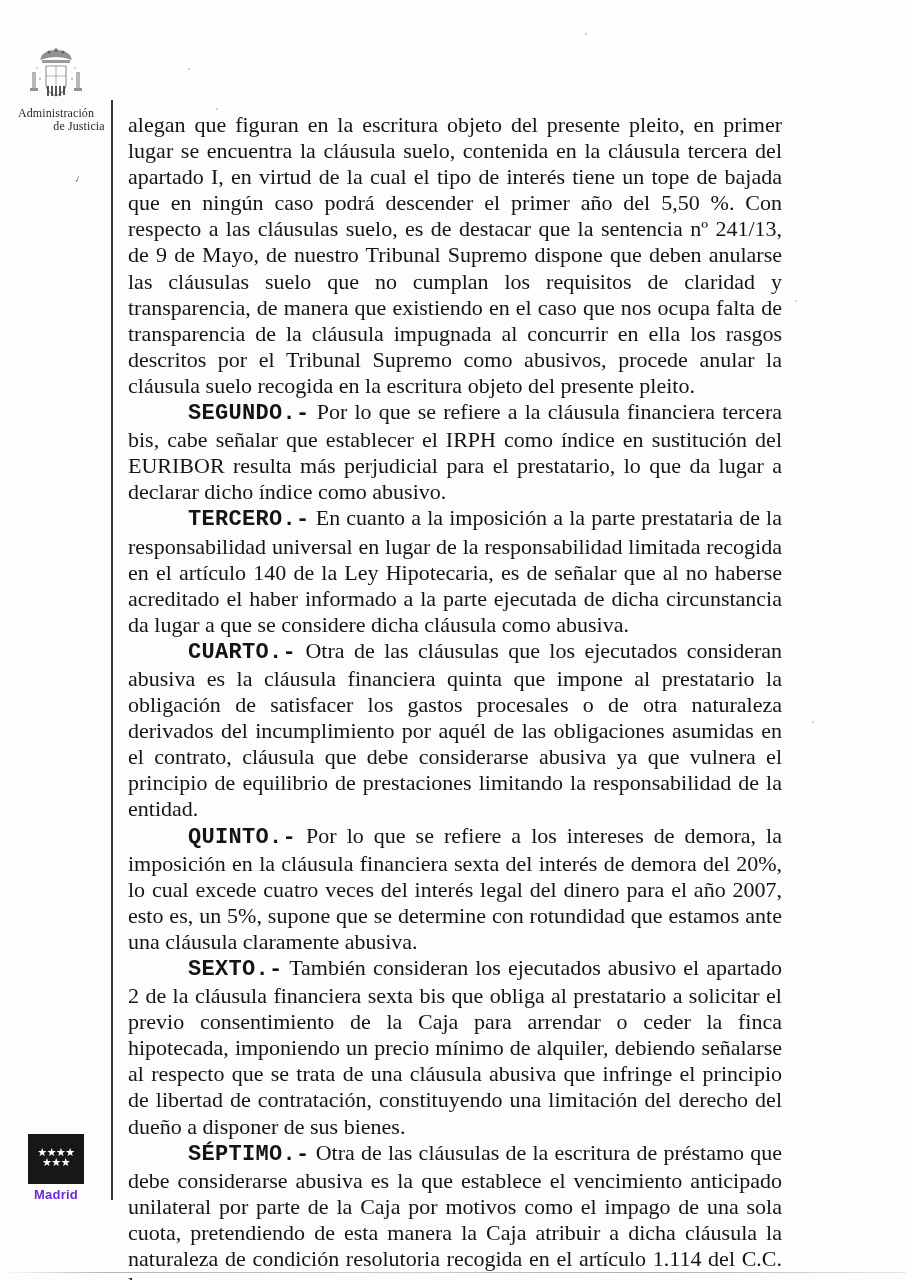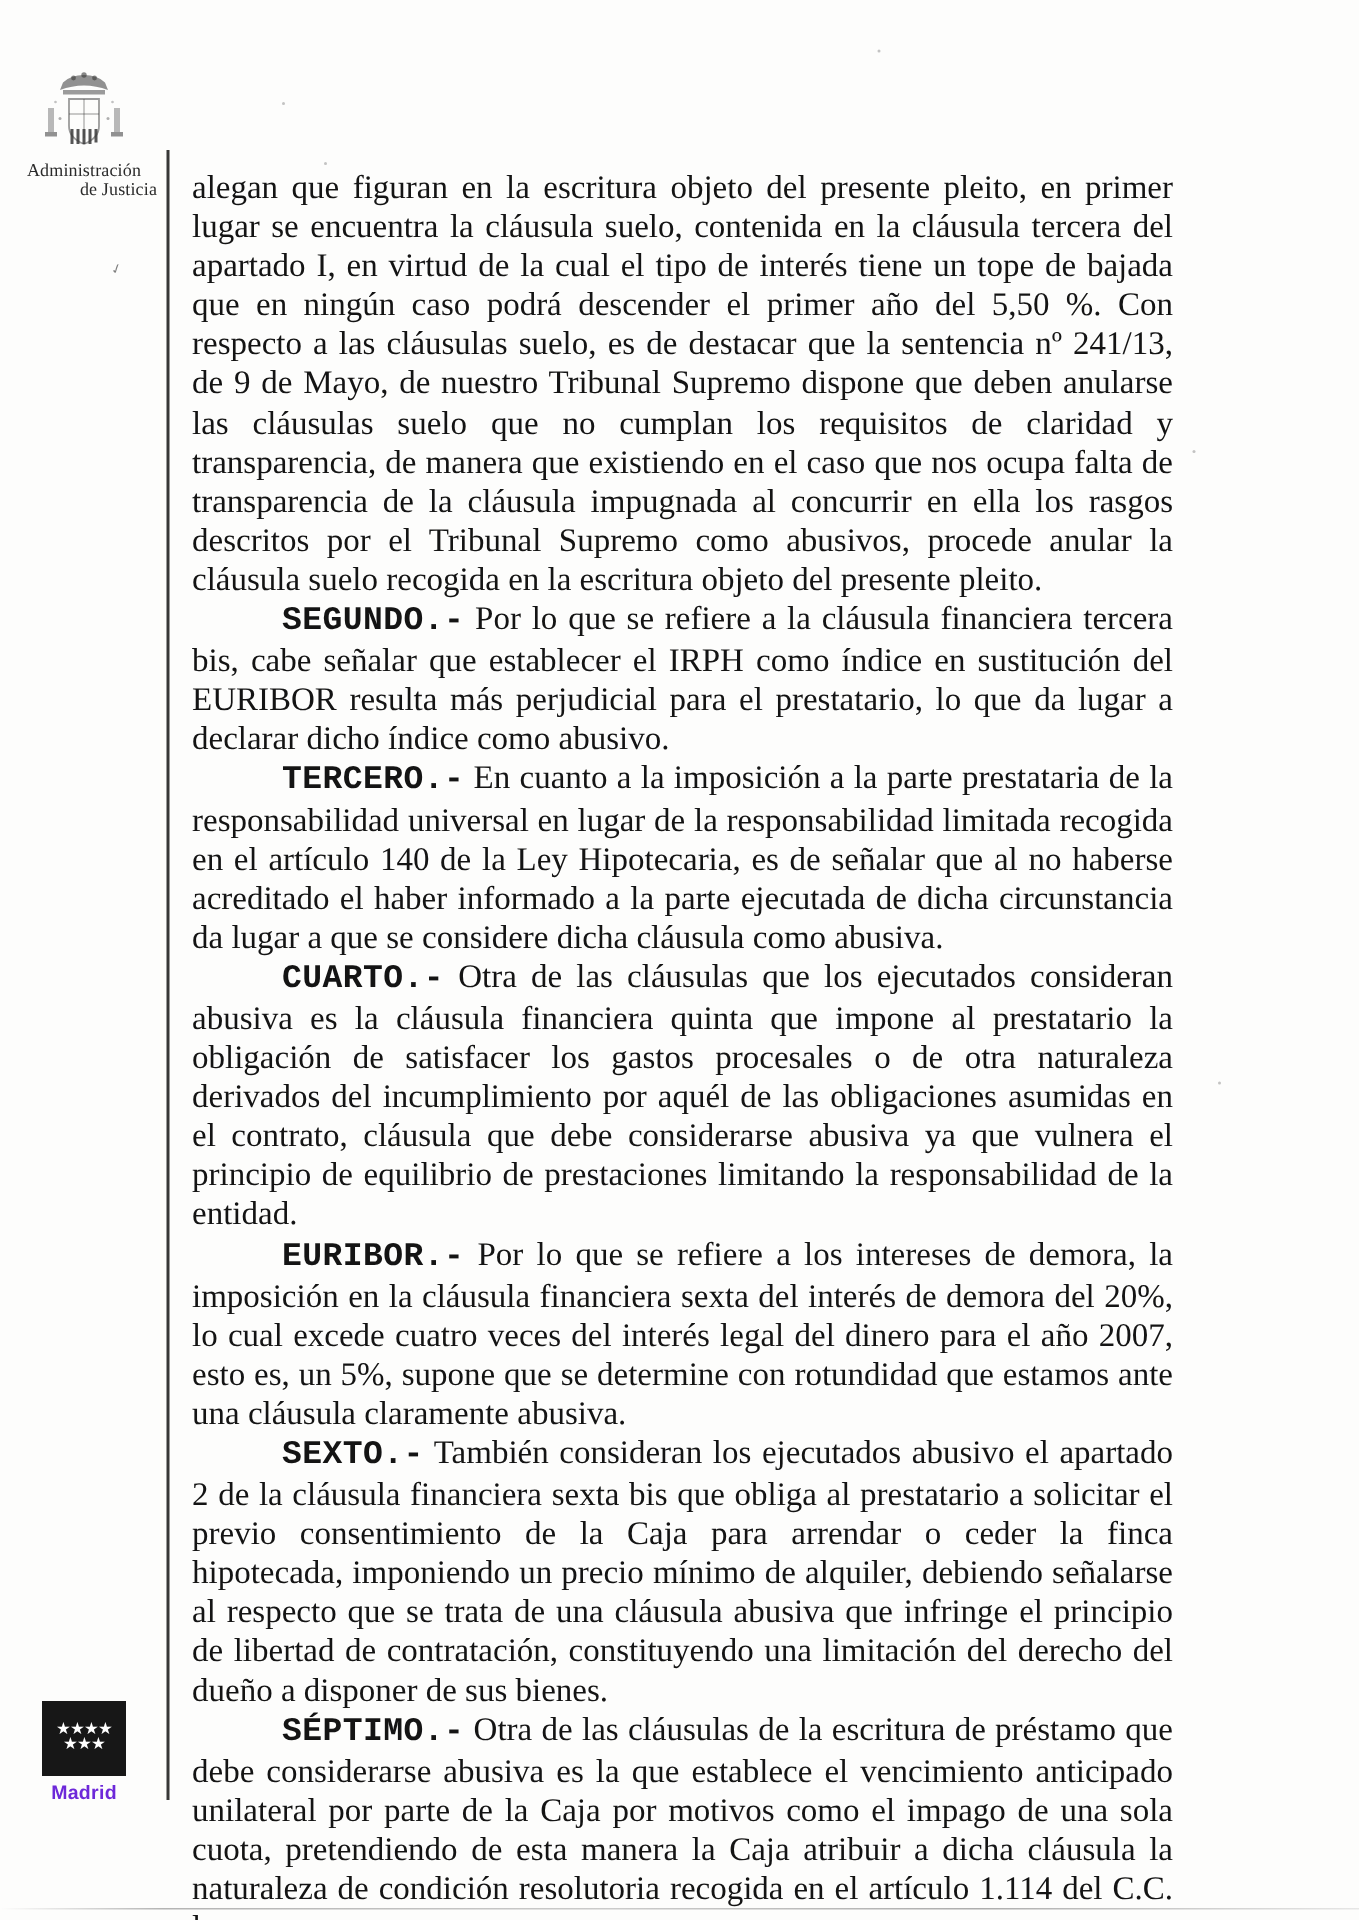--- a/index.html
+++ b/index.html
@@ -222,21 +222,21 @@
 
   </div>
 
   <div class="margin-rule"></div>
 
   <div class="body-text" id="body-text">
       <p>alegan que figuran en la escritura objeto del presente pleito, en primer lugar se encuentra la cláusula suelo, contenida en la cláusula tercera  del apartado I, en virtud de la cual el tipo de interés tiene un tope de bajada que en ningún caso podrá descender el primer año del 5,50 %. Con respecto a las cláusulas suelo, es de destacar que la sentencia nº 241/13, de 9 de Mayo, de nuestro Tribunal Supremo dispone que deben anularse las cláusulas suelo que no cumplan los requisitos de claridad y transparencia, de manera que existiendo en el caso que nos ocupa falta de transparencia de la cláusula impugnada al concurrir en ella los rasgos descritos por el Tribunal Supremo como abusivos, procede anular la cláusula suelo recogida en la escritura objeto del presente pleito.</p>
       <p class="indented"><span class="heading">SEGUNDO.-</span> Por lo que se refiere a la cláusula financiera tercera bis, cabe señalar que establecer el IRPH como índice en sustitución del EURIBOR resulta más perjudicial para el prestatario, lo que da lugar a declarar dicho índice como abusivo.</p>
       <p class="indented"><span class="heading">TERCERO.-</span> En cuanto a la imposición a la parte prestataria de la responsabilidad universal en lugar de la responsabilidad limitada recogida en el artículo 140 de la Ley Hipotecaria, es de señalar que al no haberse acreditado el haber informado a la parte ejecutada de dicha circunstancia da lugar a que se considere dicha cláusula como abusiva.</p>
       <p class="indented"><span class="heading">CUARTO.-</span> Otra de las cláusulas que los ejecutados consideran abusiva es la cláusula financiera quinta que impone al prestatario la obligación de satisfacer los gastos procesales o de otra naturaleza derivados del incumplimiento por aquél de las obligaciones asumidas en el contrato, cláusula que debe considerarse abusiva ya que vulnera el principio de equilibrio de prestaciones limitando la responsabilidad de la entidad.</p>
-      <p class="indented"><span class="heading">EURIBOR.-</span> Por lo que se refiere a los intereses de demora, la imposición en la cláusula financiera sexta del interés de demora del 20%, lo cual excede cuatro veces del interés legal del dinero para el año 2007, esto es, un 5%, supone que se determine con rotundidad que estamos ante una cláusula claramente abusiva.</p>
+      <p class="indented"><span class="heading">QUINTO.-</span> Por lo que se refiere a los intereses de demora, la imposición en la cláusula financiera sexta del interés de demora del 20%, lo cual excede cuatro veces del interés legal del dinero para el año 2007, esto es, un 5%, supone que se determine con rotundidad que estamos ante una cláusula claramente abusiva.</p>
       <p class="indented"><span class="heading">SEXTO.-</span> También consideran los ejecutados abusivo el apartado 2 de la cláusula financiera sexta bis que obliga al prestatario a solicitar el previo consentimiento de la Caja para arrendar o ceder la finca hipotecada, imponiendo un precio mínimo de alquiler, debiendo señalarse al respecto que se trata de una cláusula abusiva que infringe el principio de libertad de contratación, constituyendo una limitación del derecho del dueño a disponer de sus bienes.</p>
       <p class="indented"><span class="heading">SÉPTIMO.-</span>  Otra de las cláusulas de la escritura de préstamo que debe considerarse abusiva es la que establece el vencimiento anticipado unilateral por parte de la Caja por motivos como el impago de una sola cuota, pretendiendo de esta manera la Caja atribuir a dicha cláusula  la naturaleza de condición resolutoria recogida en el artículo 1.114 del C.C. lo</p>
     </div>
 
   <div class="scan-edge"></div>
   <div class="speck" style="left:188px;top:68px;width:2px;height:2px;"></div>
   <div class="speck" style="left:585px;top:33px;width:2px;height:2px;"></div>
   <div class="speck" style="left:216px;top:108px;width:2px;height:2px;"></div>
   <div class="speck" style="left:795px;top:300px;width:2px;height:2px;"></div>
   <div class="speck" style="left:812px;top:721px;width:2px;height:2px;"></div>

